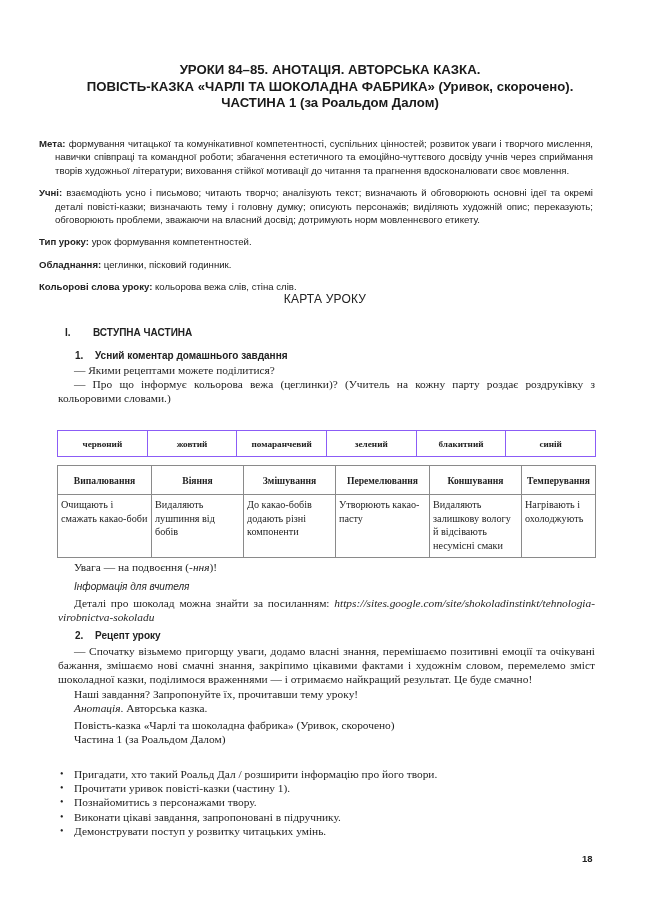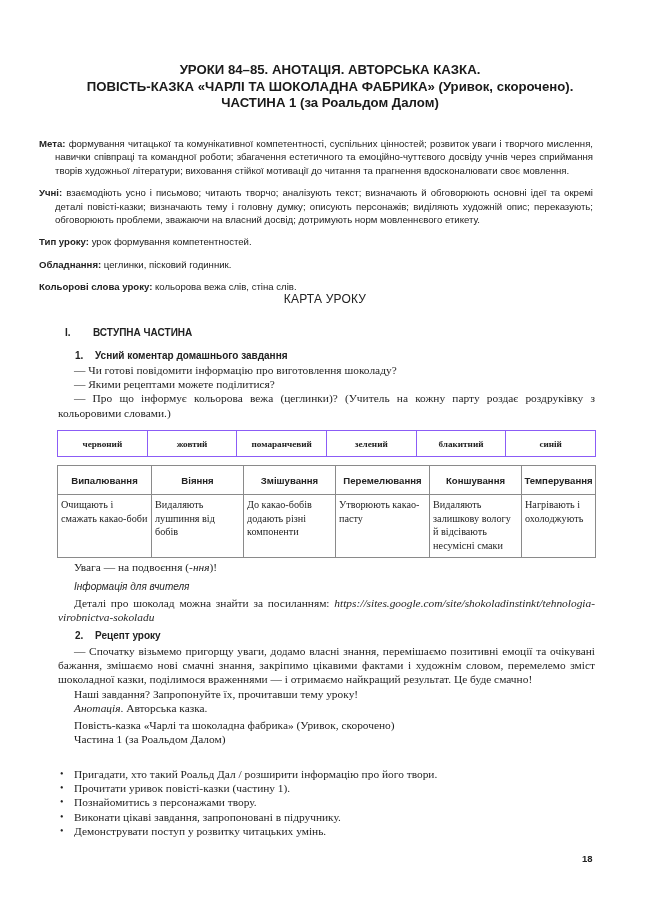--- a/index.html
+++ b/index.html
@@ -26,21 +26,21 @@
 
   .body { position: absolute; left: 58px; width: 537px; font-family: "Liberation Serif", serif; font-size: 11.4px; line-height: 14.2px; color: #1e1e1e; text-align: justify; }
   .body p { margin: 0; }
   .body .ind { text-indent: 16px; }
   .body .pad { padding-left: 16px; }
 
   table.colors { position: absolute; left: 57px; top: 430px; width: 539px; border-collapse: collapse; }
   table.colors td { border: 1px solid #8b5cf6; height: 23px; text-align: center; font-family: "Liberation Serif", serif; font-weight: bold; font-size: 9.2px; color: #222; width: 16.66%; }
 
   table.steps { position: absolute; left: 57px; top: 465px; width: 539px; border-collapse: collapse; }
-  table.steps th { border: 1px solid #8a8a8a; height: 26px; text-align: center; font-family: Liberation Sans, sans-serif; font-weight: bold; font-size: 9.6px; color: #222; }
+  table.steps th { border: 1px solid #8a8a8a; height: 26px; text-align: center; font-family: Liberation Serif, serif; font-weight: bold; font-size: 9.6px; color: #222; }
   table.steps td { border: 1px solid #8a8a8a; height: 56px; vertical-align: top; padding: 3px 3px; font-family: "Liberation Serif", serif; font-size: 10.2px; line-height: 13.5px; color: #222; }
 
   ul.tasks { position: absolute; left: 58px; top: 767px; margin: 0; padding: 0; list-style: none; font-family: "Liberation Serif", serif; font-size: 11.4px; line-height: 14.2px; color: #1e1e1e; }
   ul.tasks li { padding-left: 16px; position: relative; }
   ul.tasks li::before { content: "•"; position: absolute; left: 2px; top: 0; font-size: 10px; }
 
   .pagenum { position: absolute; left: 582px; top: 853px; font-family: "Liberation Sans", sans-serif; font-weight: bold; font-size: 9.5px; color: #222; }
   .italic { font-style: italic; }
   .infolabel { font-family: "Liberation Sans", sans-serif; font-style: italic; font-size: 10px; }
 </style>
@@ -67,21 +67,20 @@
 
   <div class="sec">
     <span class="num">I.</span><span>ВСТУПНА ЧАСТИНА</span>
   </div>
 
   <div class="sub" style="top:350px;">
     <span class="num">1.</span><span>Усний коментар домашнього завдання</span>
   </div>
 
   <div class="body" style="top:363px;">
-    <p class="ind">— Чи готові повідомити інформацію про виготовлення шоколаду?</p>
     <p class="ind">— Якими рецептами можете поділитися?</p>
     <p class="ind">— Про що інформує кольорова вежа (цеглинки)? (Учитель на кожну парту роздає роздруківку з кольоровими словами.)</p>
   </div>
 
   <table class="colors">
     <tbody>
         <tr>
       <td>червоний</td>
       <td>жовтий</td>
       <td>помаранчевий</td>

